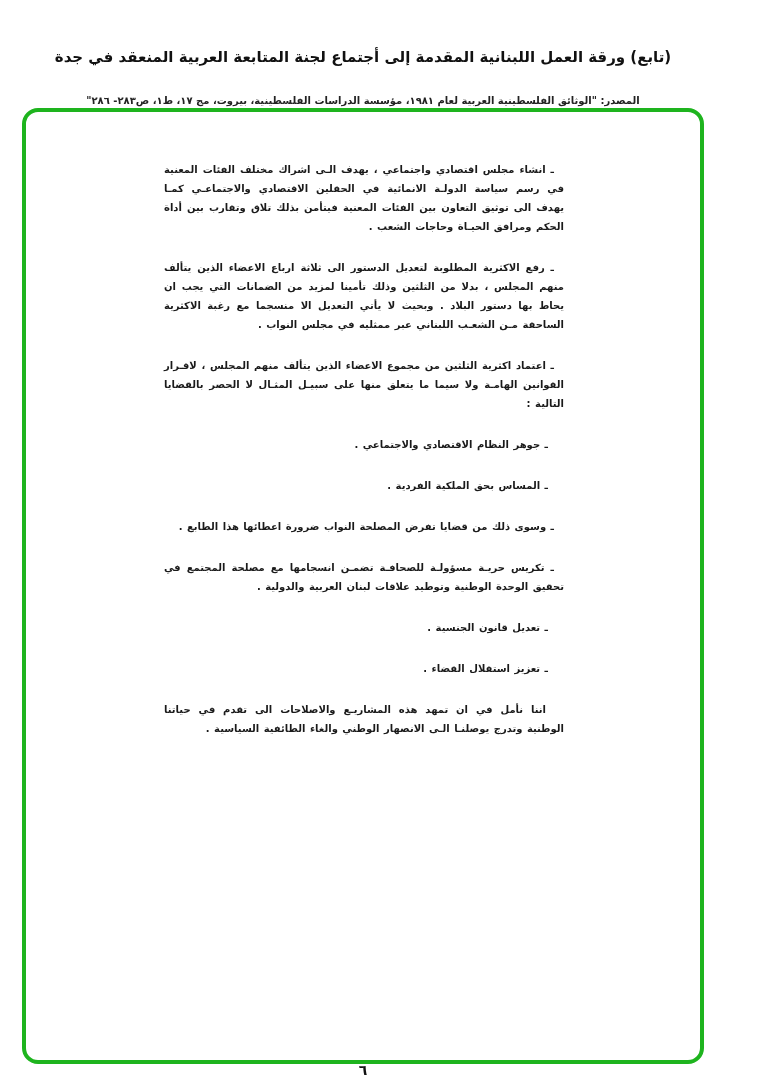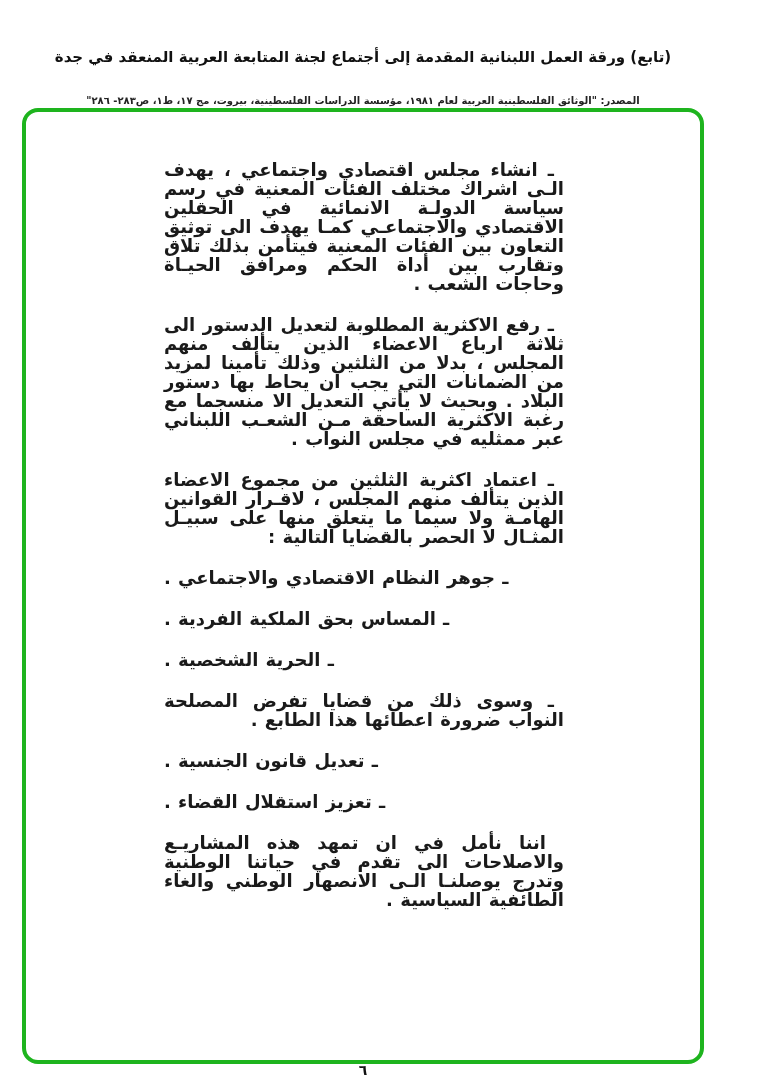--- a/index.html
+++ b/index.html
@@ -45,33 +45,33 @@
     border-radius: 16px;
     background: transparent;
   }
 
   .content {
     position: absolute;
     top: 128px;
     left: 164px;
     width: 432px;
     direction: rtl;
-    font-size: 18px;
+    font-size: 10px;
     line-height: 19px;
     font-weight: 700;
     color: #1a1a1a;
   }
   .para {
     text-align: justify;
     margin-bottom: 6px;
     word-spacing: 1px;
   }
   .para.dash  { text-indent: 10px; }
   .para.plain { text-indent: 18px; }
-  .para.item  { padding-right: 24px; text-align: left; }
+  .para.item  { padding-right: 24px; text-align: right; }
 
   .footer {
     position: absolute;
     bottom: 8px;
     left: 0; right: 0;
     text-align: center;
     font-size: 14px;
     font-weight: 700;
     color: #111;
   }
@@ -87,22 +87,22 @@
   </div>
 
   <div class="frame"></div>
 
   <div class="content">
     <div class="para dash">ـ انشاء مجلس اقتصادي واجتماعي ، يهدف الـى اشراك مختلف الفئات المعنية في رسم سياسة الدولـة الانمائية في الحقلين الاقتصادي والاجتماعـي كمـا يهدف الى توثيق التعاون بين الفئات المعنية فيتأمن بذلك تلاق وتقارب بين أداة الحكم ومرافق الحيـاة وحاجات الشعب .</div>
     <div class="para dash">ـ رفع الاكثرية المطلوبة لتعديل الدستور الى ثلاثة ارباع الاعضاء الذين يتألف منهم المجلس ، بدلا من الثلثين وذلك تأمينا لمزيد من الضمانات التي يجب ان يحاط بها دستور البلاد . وبحيث لا يأتي التعديل الا منسجما مع رغبة الاكثرية الساحقة مـن الشعـب اللبناني عبر ممثليه في مجلس النواب .</div>
     <div class="para dash">ـ اعتماد اكثرية الثلثين من مجموع الاعضاء الذين يتألف منهم المجلس ، لاقـرار القوانين الهامـة ولا سيما ما يتعلق منها على سبيـل المثـال لا الحصر بالقضايا التالية :</div>
     <div class="para item">ـ جوهر النظام الاقتصادي والاجتماعي .</div>
     <div class="para item">ـ المساس بحق الملكية الفردية .</div>
-    <div class="para item">ـ الحرية الشخصية .</div>
     <div class="para dash">ـ وسوى ذلك من قضايا تفرض المصلحة النواب ضرورة اعطائها هذا الطابع .</div>
+    <div class="para dash">ـ تكريس حريـة مسؤولـة للصحافـة تضمـن انسجامها مع مصلحة المجتمع في تحقيق الوحدة الوطنية وتوطيد علاقات لبنان العربية والدولية .</div>
     <div class="para item">ـ تعديل قانون الجنسية .</div>
     <div class="para item">ـ تعزيز استقلال القضاء .</div>
     <div class="para plain">اننا نأمل في ان تمهد هذه المشاريـع والاصلاحات الى تقدم في حياتنا الوطنية وتدرج يوصلنـا الـى الانصهار الوطني والغاء الطائفية السياسية .</div>
   </div>
 
   <div class="footer">٦</div>
 
 </div>
 
 </body></html>

